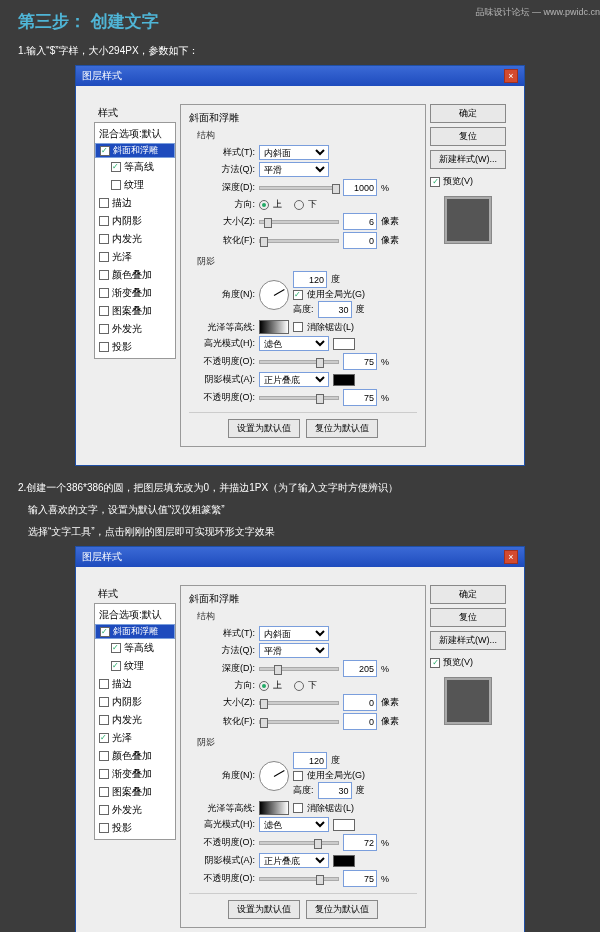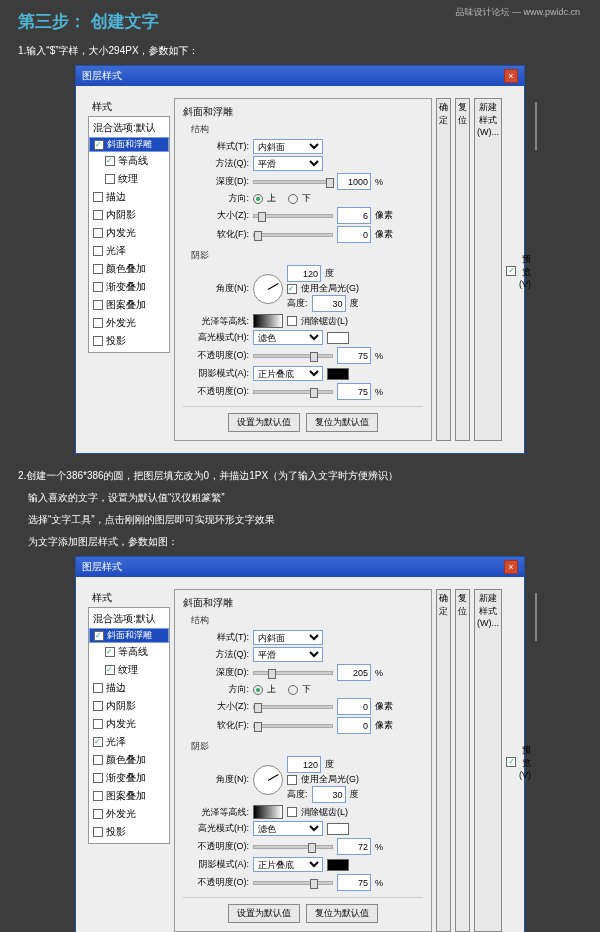--- a/index.html
+++ b/index.html
@@ -1,26 +1,26 @@
 <!DOCTYPE html>
 <html><head>
 <meta charset="utf-8">
 <style>
   * { box-sizing: border-box; margin: 0; padding: 0; }
   body { width: 600px; background: #3c3c3c; font-family: "SimSun", sans-serif; font-size: 10px; color: #fff; }
   .page { padding: 10px 18px; }
   .step-title { font-size: 17px; font-weight: bold; margin-bottom: 10px; }
   .step-title .hl { color: #4fb5d6; }
   .instr { font-size: 10px; margin-bottom: 6px; line-height: 1.6; }
-  .watermark { position: absolute; top: 6px; right: 20px; font-size: 9px; opacity: .6; }
+  .watermark { position: absolute; top: 6px; right: 0; font-size: 9px; opacity: .6; }
   
   .dialog { margin: 0 auto 14px; width: 450px; border: 1px solid #1f4fa5; background: #eee; color: #000; }
   .titlebar { background: linear-gradient(#3b6ad6,#1e4bbd); color: #fff; font-size: 10px; padding: 3px 6px; display: flex; justify-content: space-between; }
   .closebtn { background: #d34a2f; width: 14px; height: 14px; color: #fff; text-align: center; line-height: 12px; border: 1px solid #a03020; font-size: 9px; }
-  .dlgbody { display: flex; padding: 12px; gap: 4px; }
+  .dlgbody { display: flex; padding: 18px; gap: 4px; }
   .left { width: 82px; }
   .leftbox { border: 1px solid #999; background: #fff; padding: 2px 0; }
   .leftlbl { font-size: 10px; padding: 2px 4px; }
   .stylerow { font-size: 10px; padding: 2px 4px; display: flex; align-items: center; gap: 3px; cursor: default; }
   .stylerow.sel { background: #1e4bbd; color: #fff; }
   .chk { width: 10px; height: 10px; border: 1px solid #666; background: #fff; display: inline-block; flex-shrink: 0; }
   .chk.on::after { content: "✓"; font-size: 8px; color: #2a6; display: block; line-height: 8px; }
   .mid { flex: 1; border: 1px solid #999; background: #eee; padding: 6px 8px; font-size: 10px; }
   .grp-title { font-size: 10px; margin-bottom: 4px; }
   .subgrp { margin: 2px 0 6px 4px; padding-left: 4px; }
@@ -32,21 +32,21 @@
   .slider { flex: 0 0 80px; height: 4px; background: #ccc; border: 1px solid #aaa; position: relative; }
   .slider .thumb { position: absolute; top: -3px; width: 8px; height: 10px; background: #ddd; border: 1px solid #666; }
   .radio { width: 10px; height: 10px; border: 1px solid #666; border-radius: 50%; display: inline-block; }
   .radio.on::after { content: ""; display: block; width: 4px; height: 4px; background: #2a6; border-radius: 50%; margin: 2px; }
   .anglectl { width: 30px; height: 30px; border: 1px solid #888; border-radius: 50%; background: #fff; position: relative; }
   .anglectl::after { content: ""; position: absolute; left: 50%; top: 50%; width: 12px; height: 1px; background: #000; transform-origin: left; transform: rotate(-30deg); }
   .swatch { width: 22px; height: 12px; border: 1px solid #666; background: #000; display: inline-block; }
   .grad { width: 30px; height: 14px; border: 1px solid #666; background: linear-gradient(90deg,#000,#fff); }
   .btnrow { display: flex; gap: 6px; justify-content: center; padding: 6px 0 2px; border-top: 1px solid #ccc; margin-top: 6px; }
   .btn { font-size: 9px; border: 1px solid #888; background: #e8e8e8; padding: 2px 8px; }
-  .right { width: 76px; display: flex; flex-direction: row; gap: 4px; align-items: stretch; }
+  .right { width: 76px; display: flex; flex-direction: column; gap: 4px; align-items: stretch; }
   .rbtn { font-size: 9px; border: 1px solid #888; background: #e8e8e8; padding: 2px 2px; text-align: center; }
   .prevchk { font-size: 9px; display: flex; align-items: center; gap: 3px; margin-top: 2px; text-align: right; }
   .preview { width: 48px; height: 48px; border: 1px solid #888; background: #555; margin: 4px auto 0; box-shadow: inset 0 0 0 2px #aaa; }
 </style>
 </head>
 <body>
 
 <div class="page">
   <div class="watermark">品味设计论坛 — www.pwidc.cn</div>
 
@@ -231,21 +231,20 @@
             <span>预览(V)</span>
           </div>
         <div class="preview"></div>
       </div>
     </div>
   </div>
 
   <div class="instr">2.创建一个386*386的圆，把图层填充改为0，并描边1PX（为了输入文字时方便辨识）</div>
   <div class="instr" style="padding-left:10px">输入喜欢的文字，设置为默认值“汉仪粗篆繁”</div>
   <div class="instr" style="padding-left:10px">选择“文字工具”，点击刚刚的图层即可实现环形文字效果</div>
-  <div class="instr" style="padding-left:10px">为文字添加图层样式，参数如图：</div>
 
   <div class="dialog">
     <div class="titlebar">
       <span>图层样式</span>
       <span class="closebtn">×</span>
     </div>
     <div class="dlgbody">
       <div class="left">
         <div class="leftlbl">样式</div>
         <div class="leftbox">

